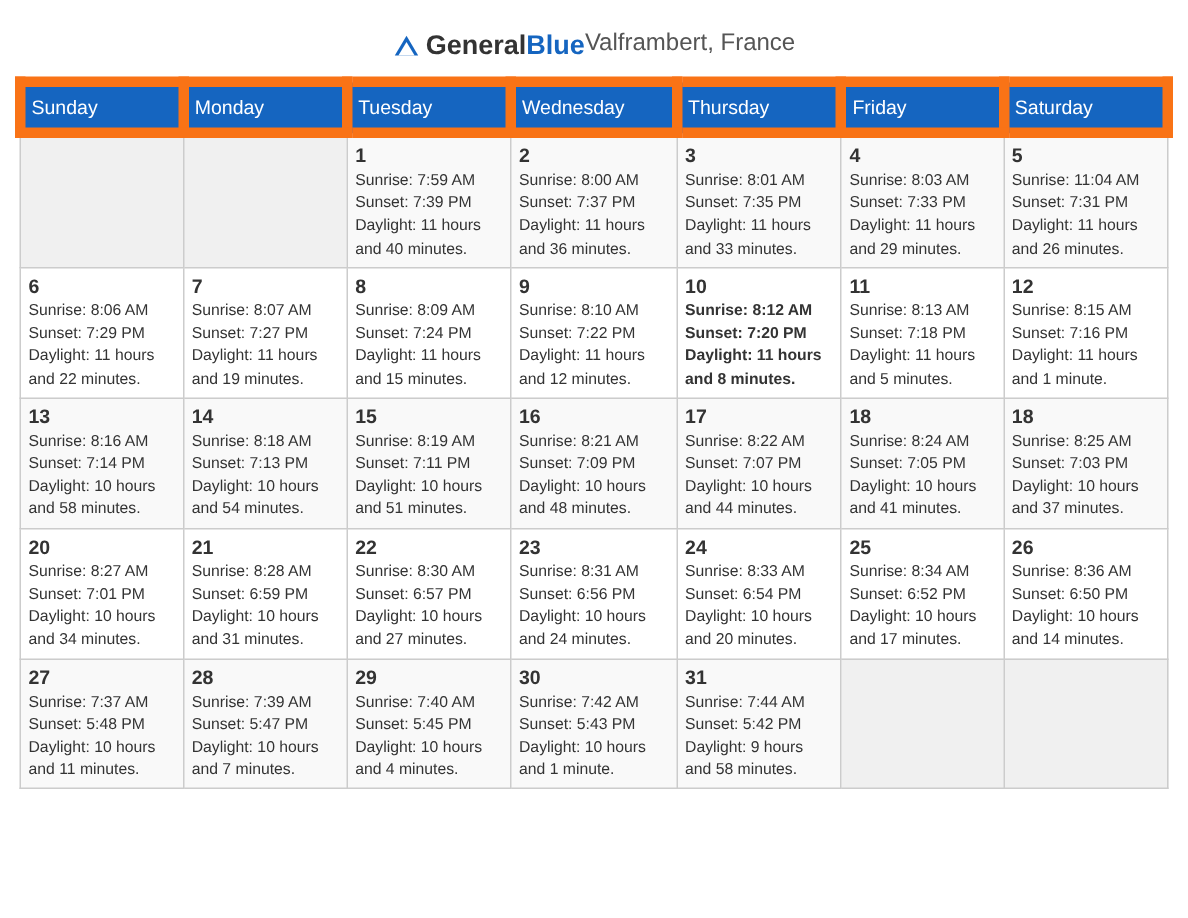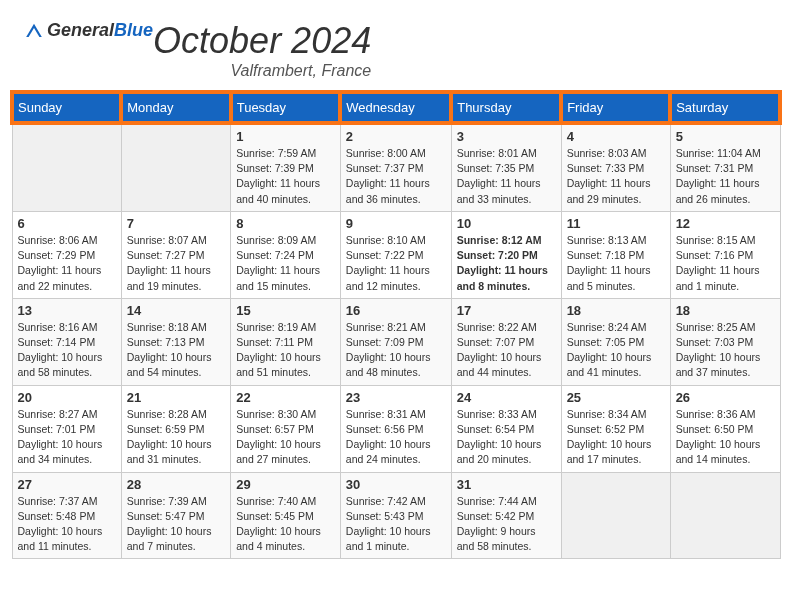--- a/index.html
+++ b/index.html
@@ -5,24 +5,23 @@
     * { box-sizing: border-box; margin: 0; padding: 0; }
     body {
       font-family: Arial, sans-serif;
       background: #fff;
       width: 792px;
       min-height: 612px;
       padding: 10px;
     }
     .header {
       display: flex;
-      justify-content: flex-start;
+      justify-content: center;
       align-items: flex-start;
       padding: 10px 15px 5px 15px;
-      font-style: italic;
     }
     .logo {
       display: flex;
       align-items: center;
       gap: 4px;
     }
     .logo-icon {
       width: 18px;
       height: 18px;
     }
@@ -44,21 +43,21 @@
       margin-top: 5px;
       font-size: 11.5px;
     }
     .calendar th {
       background-color: #1565c0;
       color: #fff;
       padding: 6px 4px;
       text-align: left;
       font-size: 13px;
       font-weight: normal;
-      border: 4px solid #f97316;
+      border: 7px solid #f97316;
     }
     .calendar td {
       border: 1px solid #ccc;
       vertical-align: top;
       padding: 4px 5px;
       height: 85px;
       width: 113px;
       background: #fff;
       color: #333;
     }
@@ -90,21 +89,20 @@
   <div class="logo">
     <svg class="logo-icon" viewBox="0 0 30 30" xmlns="http://www.w3.org/2000/svg">
       <polygon points="15,3 28,25 2,25" fill="#1565c0"></polygon>
       <polygon points="15,10 24,25 6,25" fill="#fff"></polygon>
     </svg>
     <div>
       <span style="font-size:18px;font-weight:bold;color:#333;">General</span><span style="font-size:18px;font-weight:bold;color:#1565c0;">Blue</span>
     </div>
   </div>
   <div class="title-block">
-    <div class="month-title">October 2024</div>
     <div class="subtitle">Valframbert, France</div>
   </div>
 </div>
 
 <table class="calendar">
   <thead>
     <tr id="header-row">
         <th>Sunday</th>
         <th>Monday</th>
         <th>Tuesday</th>

